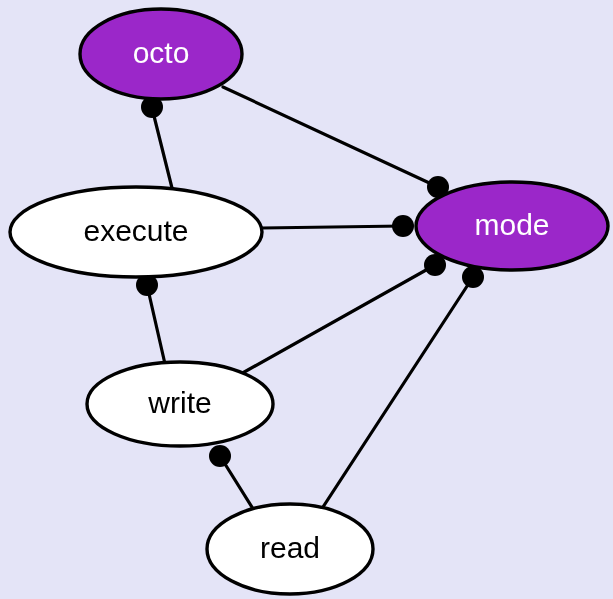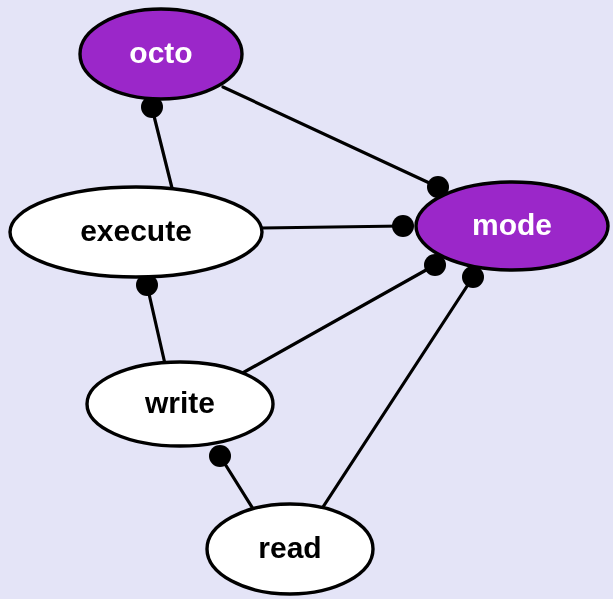--- a/index.html
+++ b/index.html
@@ -11,21 +11,20 @@
     height: 599px;
     background: #e4e4f7;
     font-family: "Liberation Sans", sans-serif;
     overflow: hidden;
   }
   #graph-canvas {
     position: relative;
     width: 613px;
     height: 466px;
     background: #e4e4f7;
-    font-weight: bold;
   }
   svg.graph-svg {
     position: absolute;
     top: 0;
     left: 0;
     width: 613px;
     height: 599px;
     display: block;
   }
   .edge-line {

